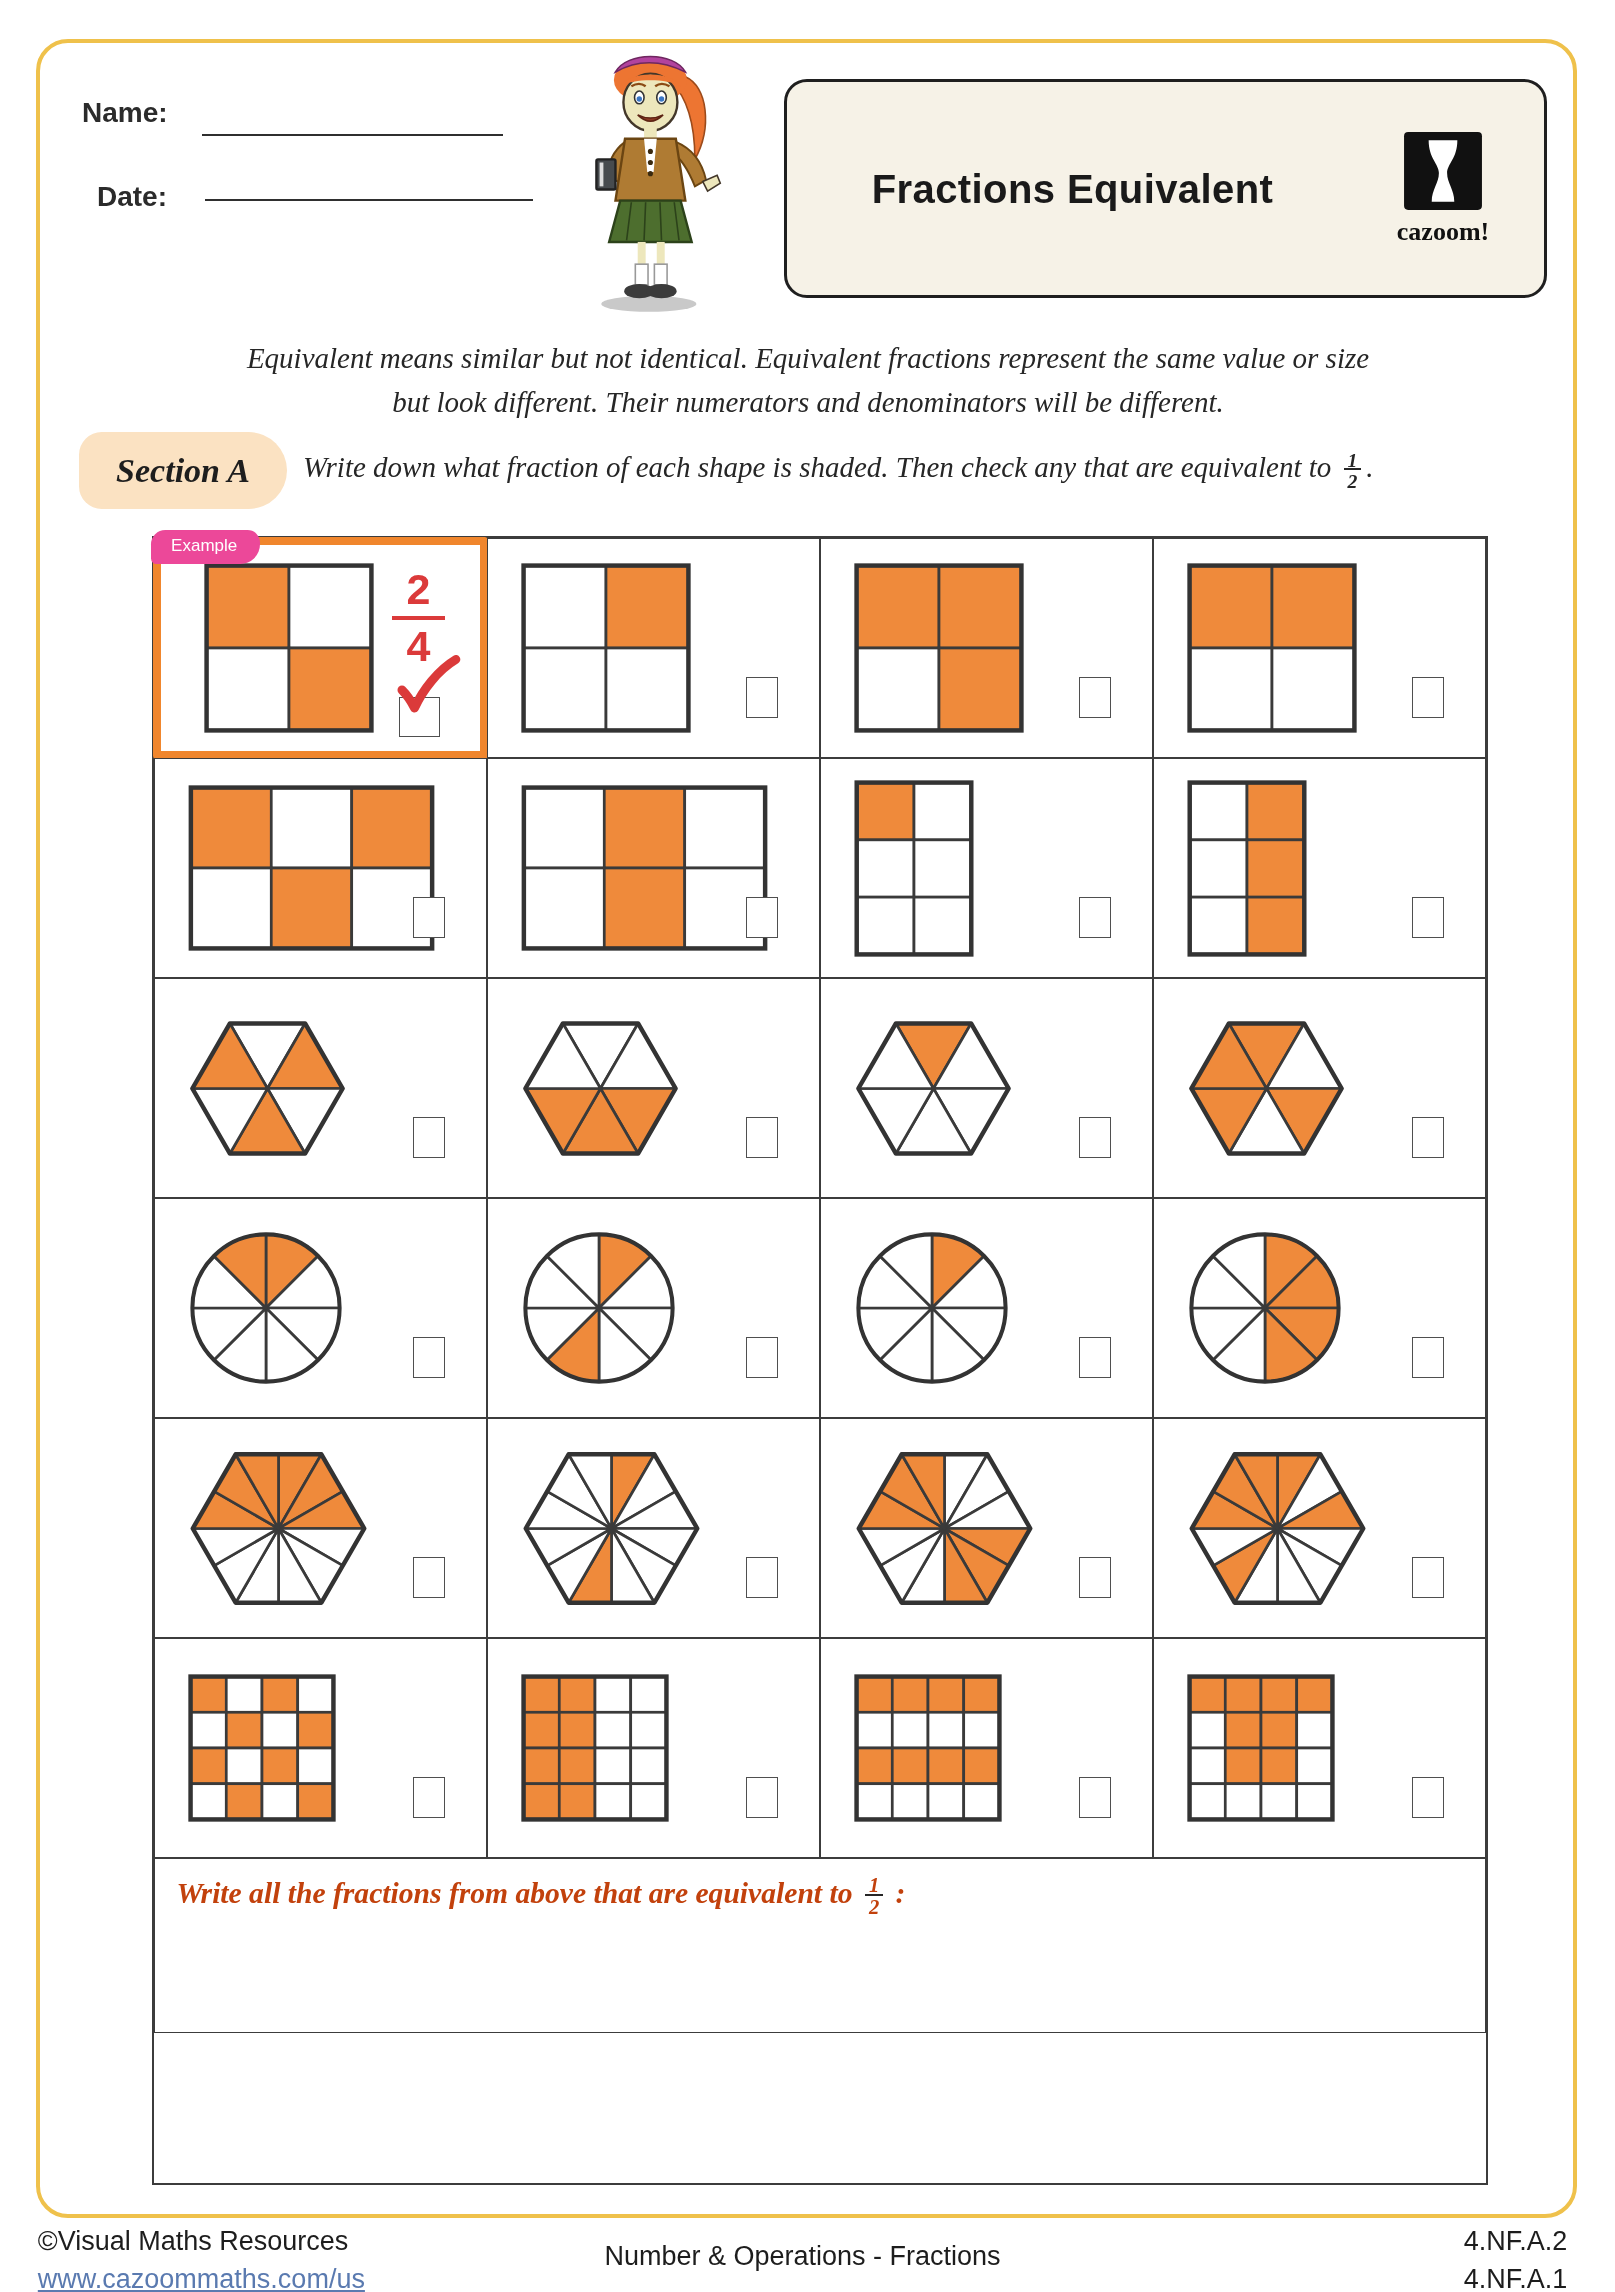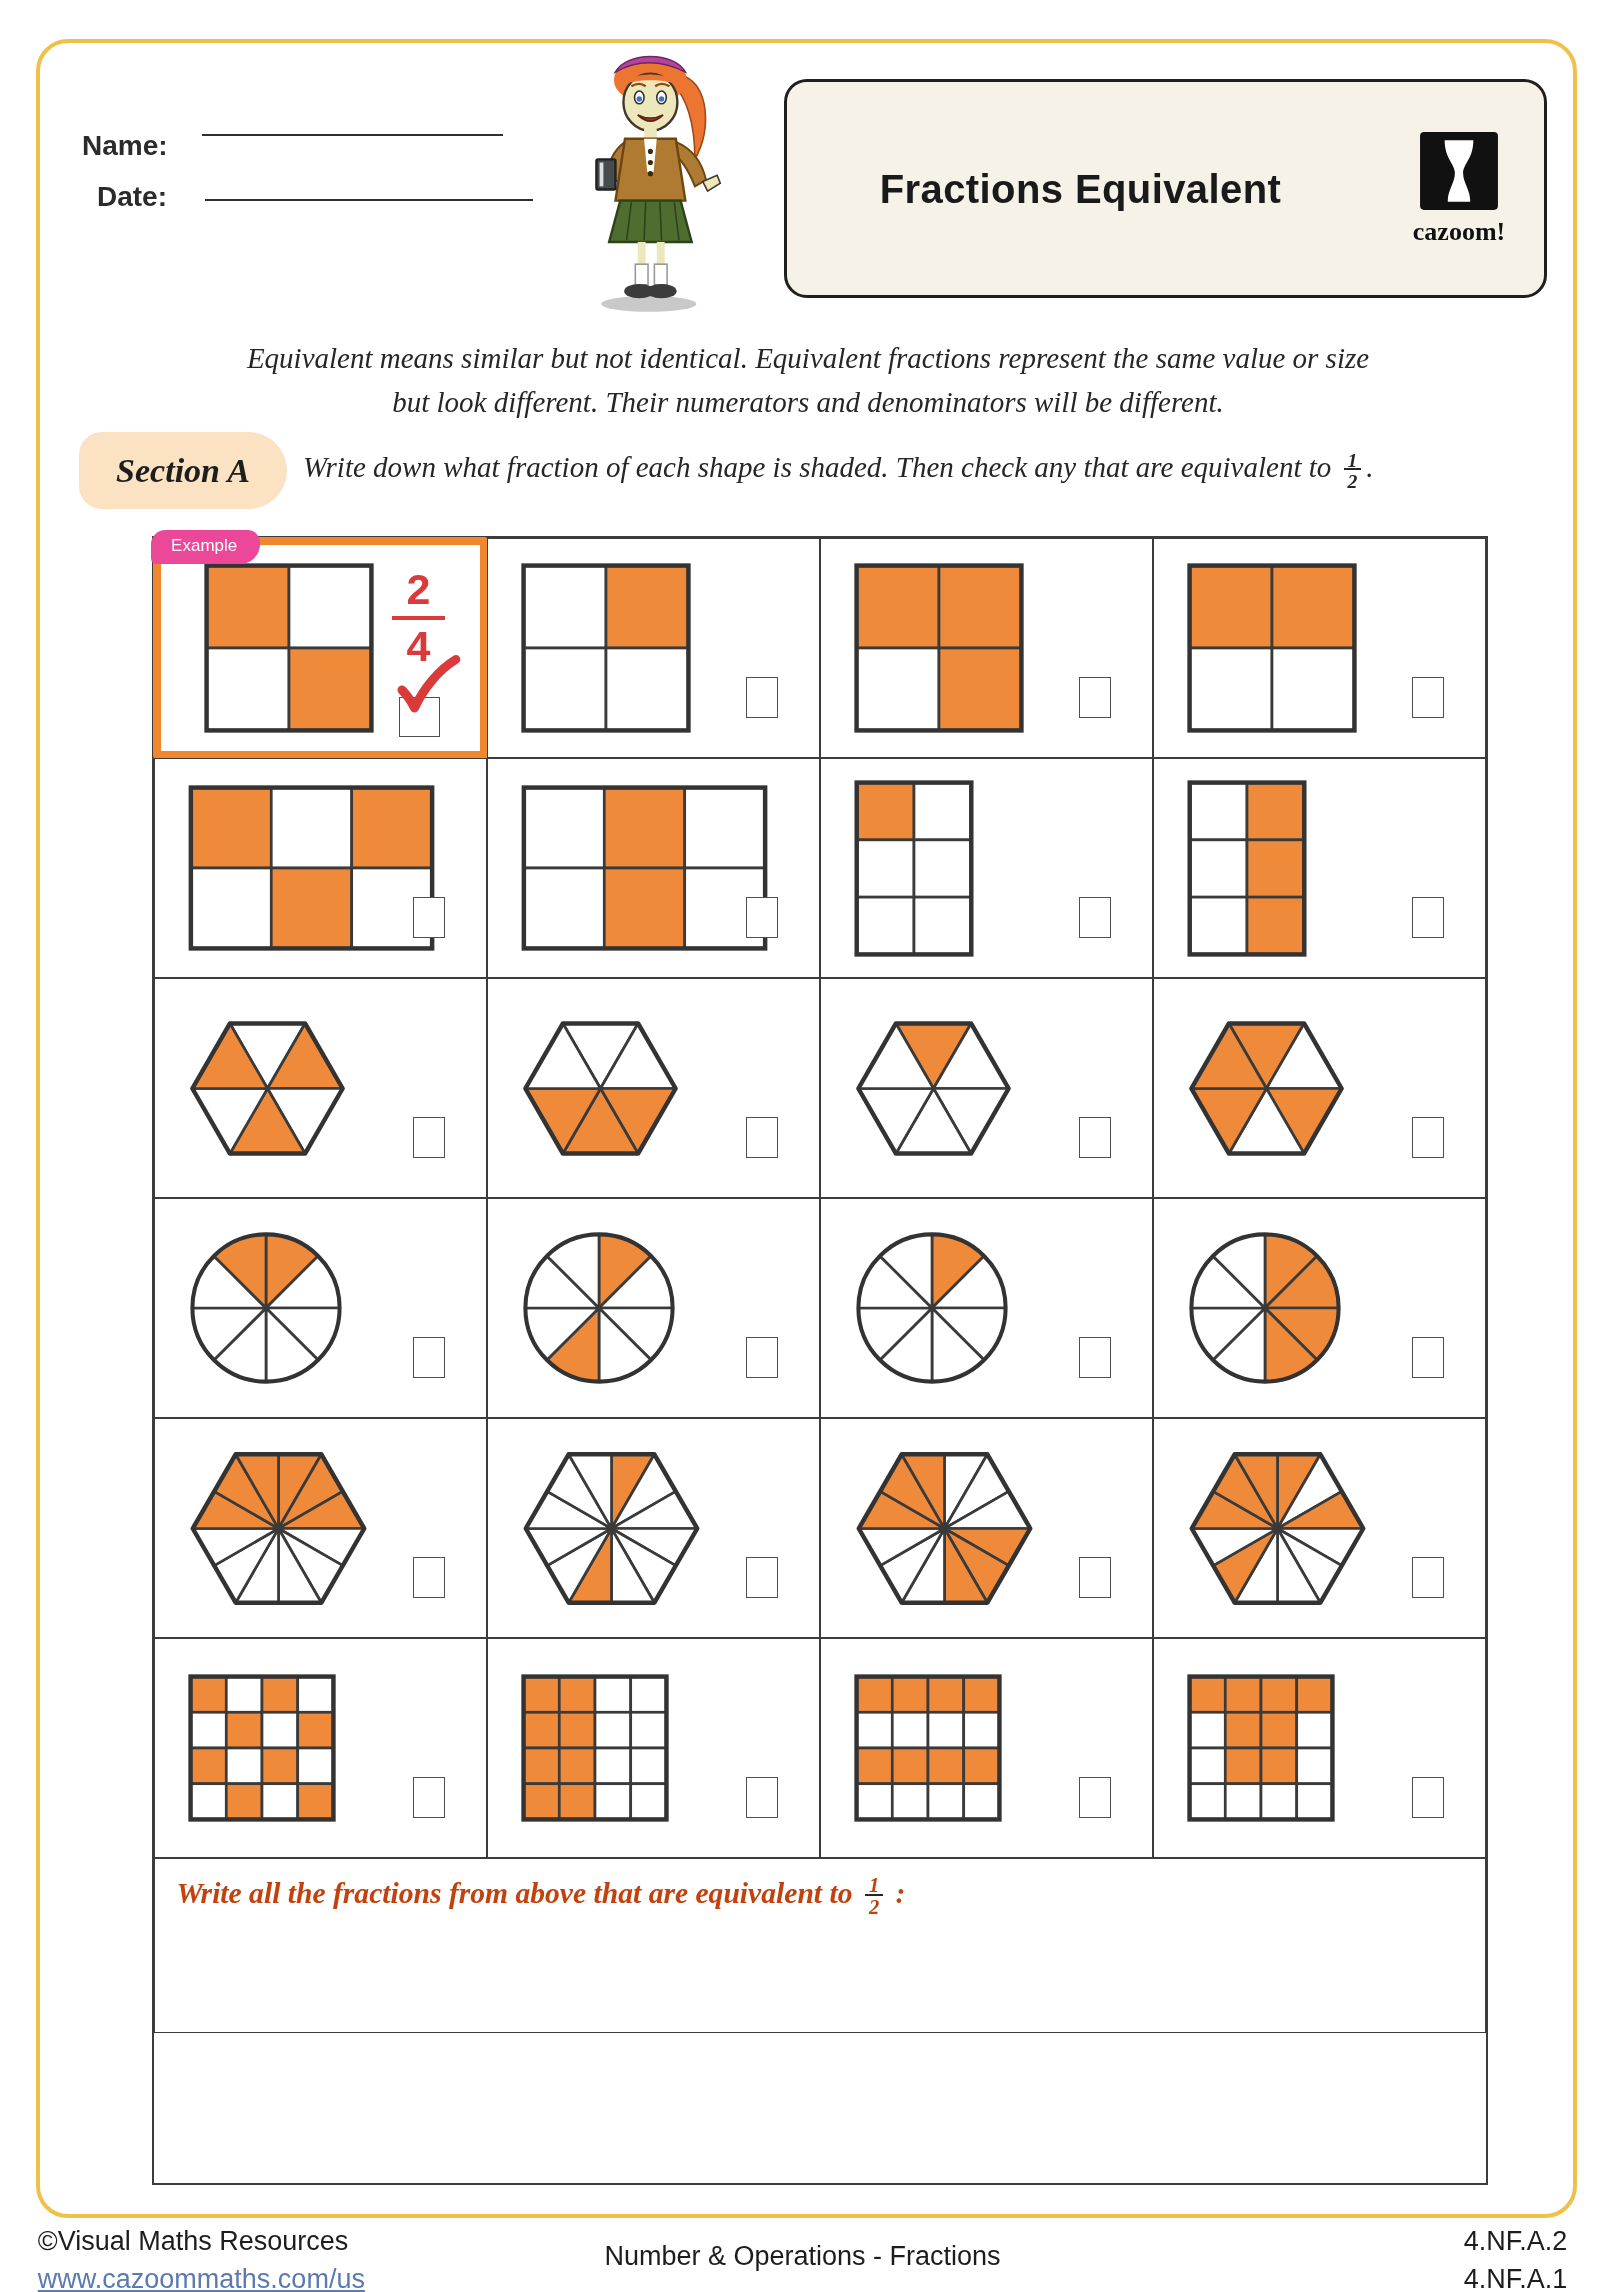--- a/index.html
+++ b/index.html
@@ -9,21 +9,21 @@
        border:4.5px solid #EFC14B;border-radius:32px;background:transparent;}
   
   .fld-label{position:absolute;font-weight:bold;font-size:28px;color:#2b2b2b;}
   .fld-line{position:absolute;border-bottom:2.7px solid #2f2f2f;height:0;}
   .girl{position:absolute;left:548px;top:45px;width:208px;height:270px;}
   .title-box{position:absolute;left:784px;top:79px;width:757px;height:213px;
        background:#F6F2E7;border:3.6px solid #1f1f1f;border-radius:23px;
        display:flex;align-items:center;}
   .title-text{flex:1;text-align:center;font-weight:bold;font-size:40px;line-height:1.3;
        color:#1a1a1a;letter-spacing:0.4px;}
-  .logo{width:170px;text-align:center;}
+  .logo{width:170px;text-align:center;padding-right:16px;}
   .logo-word{font-family:"Liberation Serif",serif;font-weight:bold;font-size:26px;color:#111;margin-top:1.8px;}
   
   .intro{position:absolute;left:0;top:337px;width:1616px;text-align:center;
        font-family:Liberation Serif, serif;font-style:italic;font-size:29px;line-height:1.5;color:#262626;}
   .section-pill{position:absolute;left:79px;top:432px;width:208px;height:77px;
        background:#FBE2C2;border-radius:23px 39px 39px 23px;
        display:flex;align-items:center;justify-content:center;}
   .section-pill span{font-family:"Liberation Serif",serif;font-style:italic;font-weight:bold;
        font-size:34px;color:#1e1e1e;}
   .instruction{position:absolute;left:303px;top:432px;width:1245px;height:77px;
@@ -63,21 +63,21 @@
   .foot-left{position:absolute;left:1.8px;top:0;line-height:1.4;}
   .foot-link{color:#5A7AB0;text-decoration:underline;cursor:pointer;}
   .foot-center{position:absolute;left:0;width:1533px;text-align:center;top:18px;}
   .foot-right{position:absolute;right:1.8px;top:0;text-align:right;line-height:1.4;}
 </style>
 </head>
 <body>
 
 <div class="page-border"></div>
 
-<div class="fld-label" style="left:82px;top:97px;margin-top:33px;">Name:</div>
+<div class="fld-label" style="left:82px;top:97px;">Name:</div>
 <div class="fld-line" style="left:202px;top:134px;width:301px;"></div>
 <div class="fld-label" style="left:97px;top:161px;margin-top:20px;">Date:</div>
 <div class="fld-line" style="left:205px;top:199px;width:328px;"></div>
 
 <svg class="girl" viewBox="0 0 130 170">
   <ellipse cx="63" cy="163" rx="30" ry="5" fill="#c9c9c9"></ellipse>
   <path d="M86 20 C100 26 103 52 92 72 C92 52 88 34 77 23 Z" fill="#ED7532" stroke="#9c4a1a" stroke-width="1"></path>
   <ellipse cx="64" cy="22" rx="23" ry="15" fill="#ED7532"></ellipse>
   <path d="M42 17 C49 4 79 4 86 17 C70 9 56 9 42 17 Z" fill="#B2439E" stroke="#6e2761" stroke-width="1"></path>
   <ellipse cx="64" cy="36" rx="17" ry="18" fill="#EDE7BC" stroke="#43372a" stroke-width="1.5"></ellipse>

